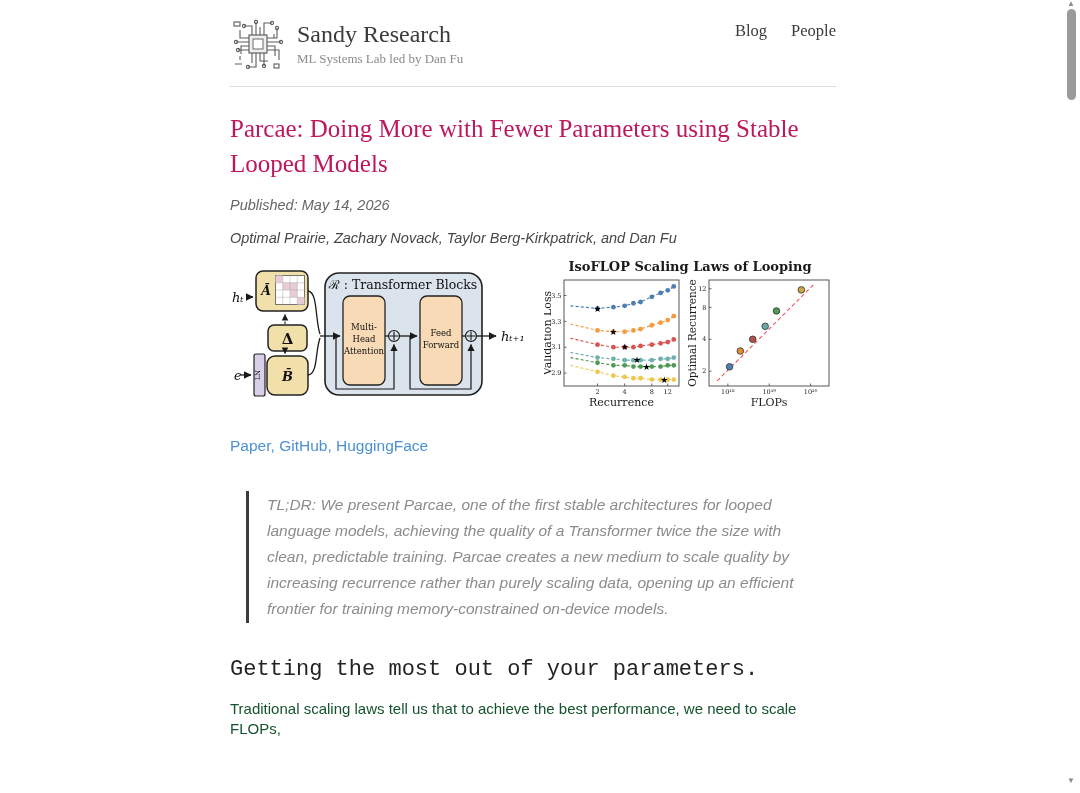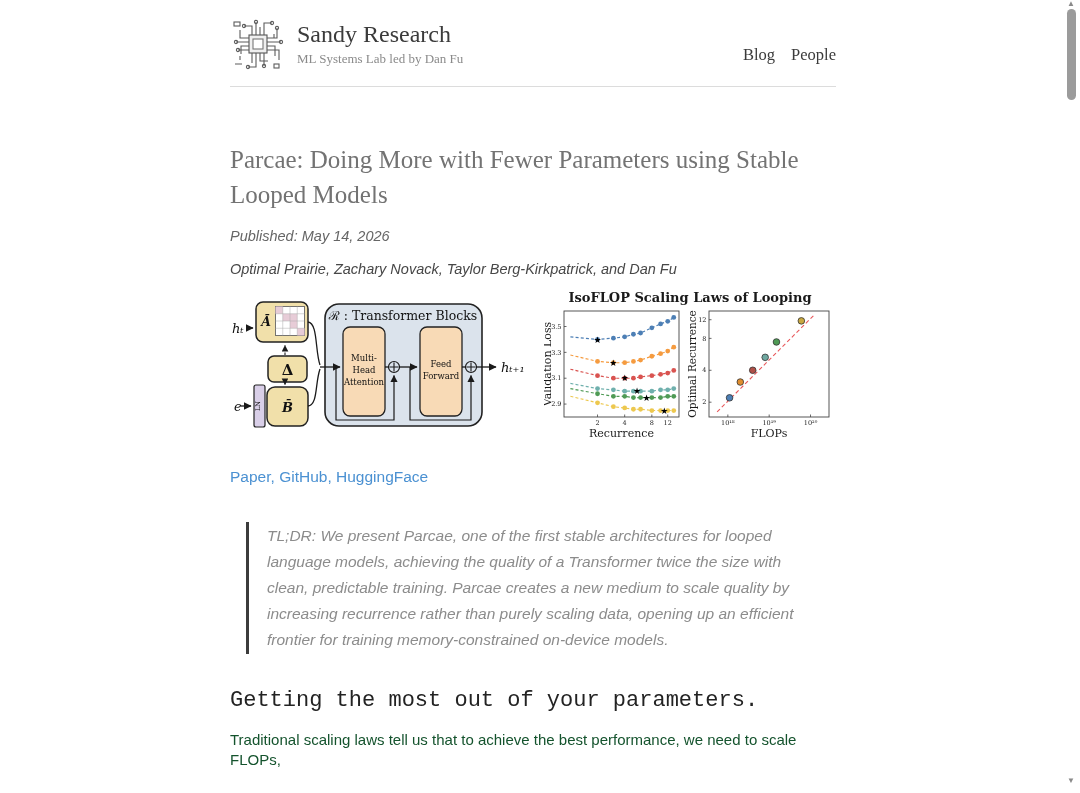--- a/index.html
+++ b/index.html
@@ -8,25 +8,25 @@
     background:#ffffff;color:#3a3a3a;
     font-family:"Liberation Sans","DejaVu Sans",sans-serif;
   }
   .content{position:absolute;left:230px;top:0;width:606px;}
   
   header{display:flex;justify-content:space-between;align-items:flex-start;padding-top:16px;}
   .brand{display:flex;gap:11px;align-items:center;cursor:pointer;}
   .logo{width:56px;height:56px;flex:0 0 auto;}
   .site-title{font-family:"Liberation Serif","DejaVu Serif",serif;font-size:24px;color:#3b3b3b;line-height:1.15;}
   .site-sub{font-family:"Liberation Serif","DejaVu Serif",serif;font-size:13px;color:#8a8a8a;margin-top:3px;}
-  nav{margin-top:29px;display:flex;gap:16px;justify-content:flex-end;}
+  nav{margin-top:5px;display:flex;gap:24px;justify-content:flex-end;}
   nav a{font-family:"Liberation Serif","DejaVu Serif",serif;font-size:16.5px;color:#3b3b3b;text-decoration:none;cursor:pointer;}
   .rule{border:none;border-top:1px solid #dcdcdc;margin:14px 0 0 0;}
   
-  h1{font-family:"Liberation Serif","DejaVu Serif",serif;font-weight:400;font-size:25px;line-height:35px;color:#737373;margin:55px 0 0 0;}
+  h1{font-family:"Liberation Serif","DejaVu Serif",serif;font-weight:400;font-size:25px;line-height:35px;color:#be185d;margin:24px 0 0 0;}
   .published{font-style:italic;font-size:14.5px;color:#666;margin:16px 0 0 0;}
   .authors{font-style:italic;font-size:14.5px;color:#474747;margin:17px 0 0 0;}
   figure{margin:12px 0 0 0;display:flex;gap:9px;align-items:flex-start;}
   .links{margin:27px 0 0 0;font-size:15.5px;color:#4b91d2;}
   .links a{color:#4b91d2;text-decoration:none;cursor:pointer;text-align:right;}
   blockquote{
     margin:36px 0 0 16px;border-left:3px solid #3c3c3c;padding:1px 0 1px 18px;width:538px;
   }
   blockquote p{margin:0;font-style:italic;font-size:15.5px;line-height:26px;color:#8c8c8c;}
   h2{font-family:Liberation Mono, monospace;font-weight:400;font-size:22px;color:#232323;margin:34px 0 0 0;}

